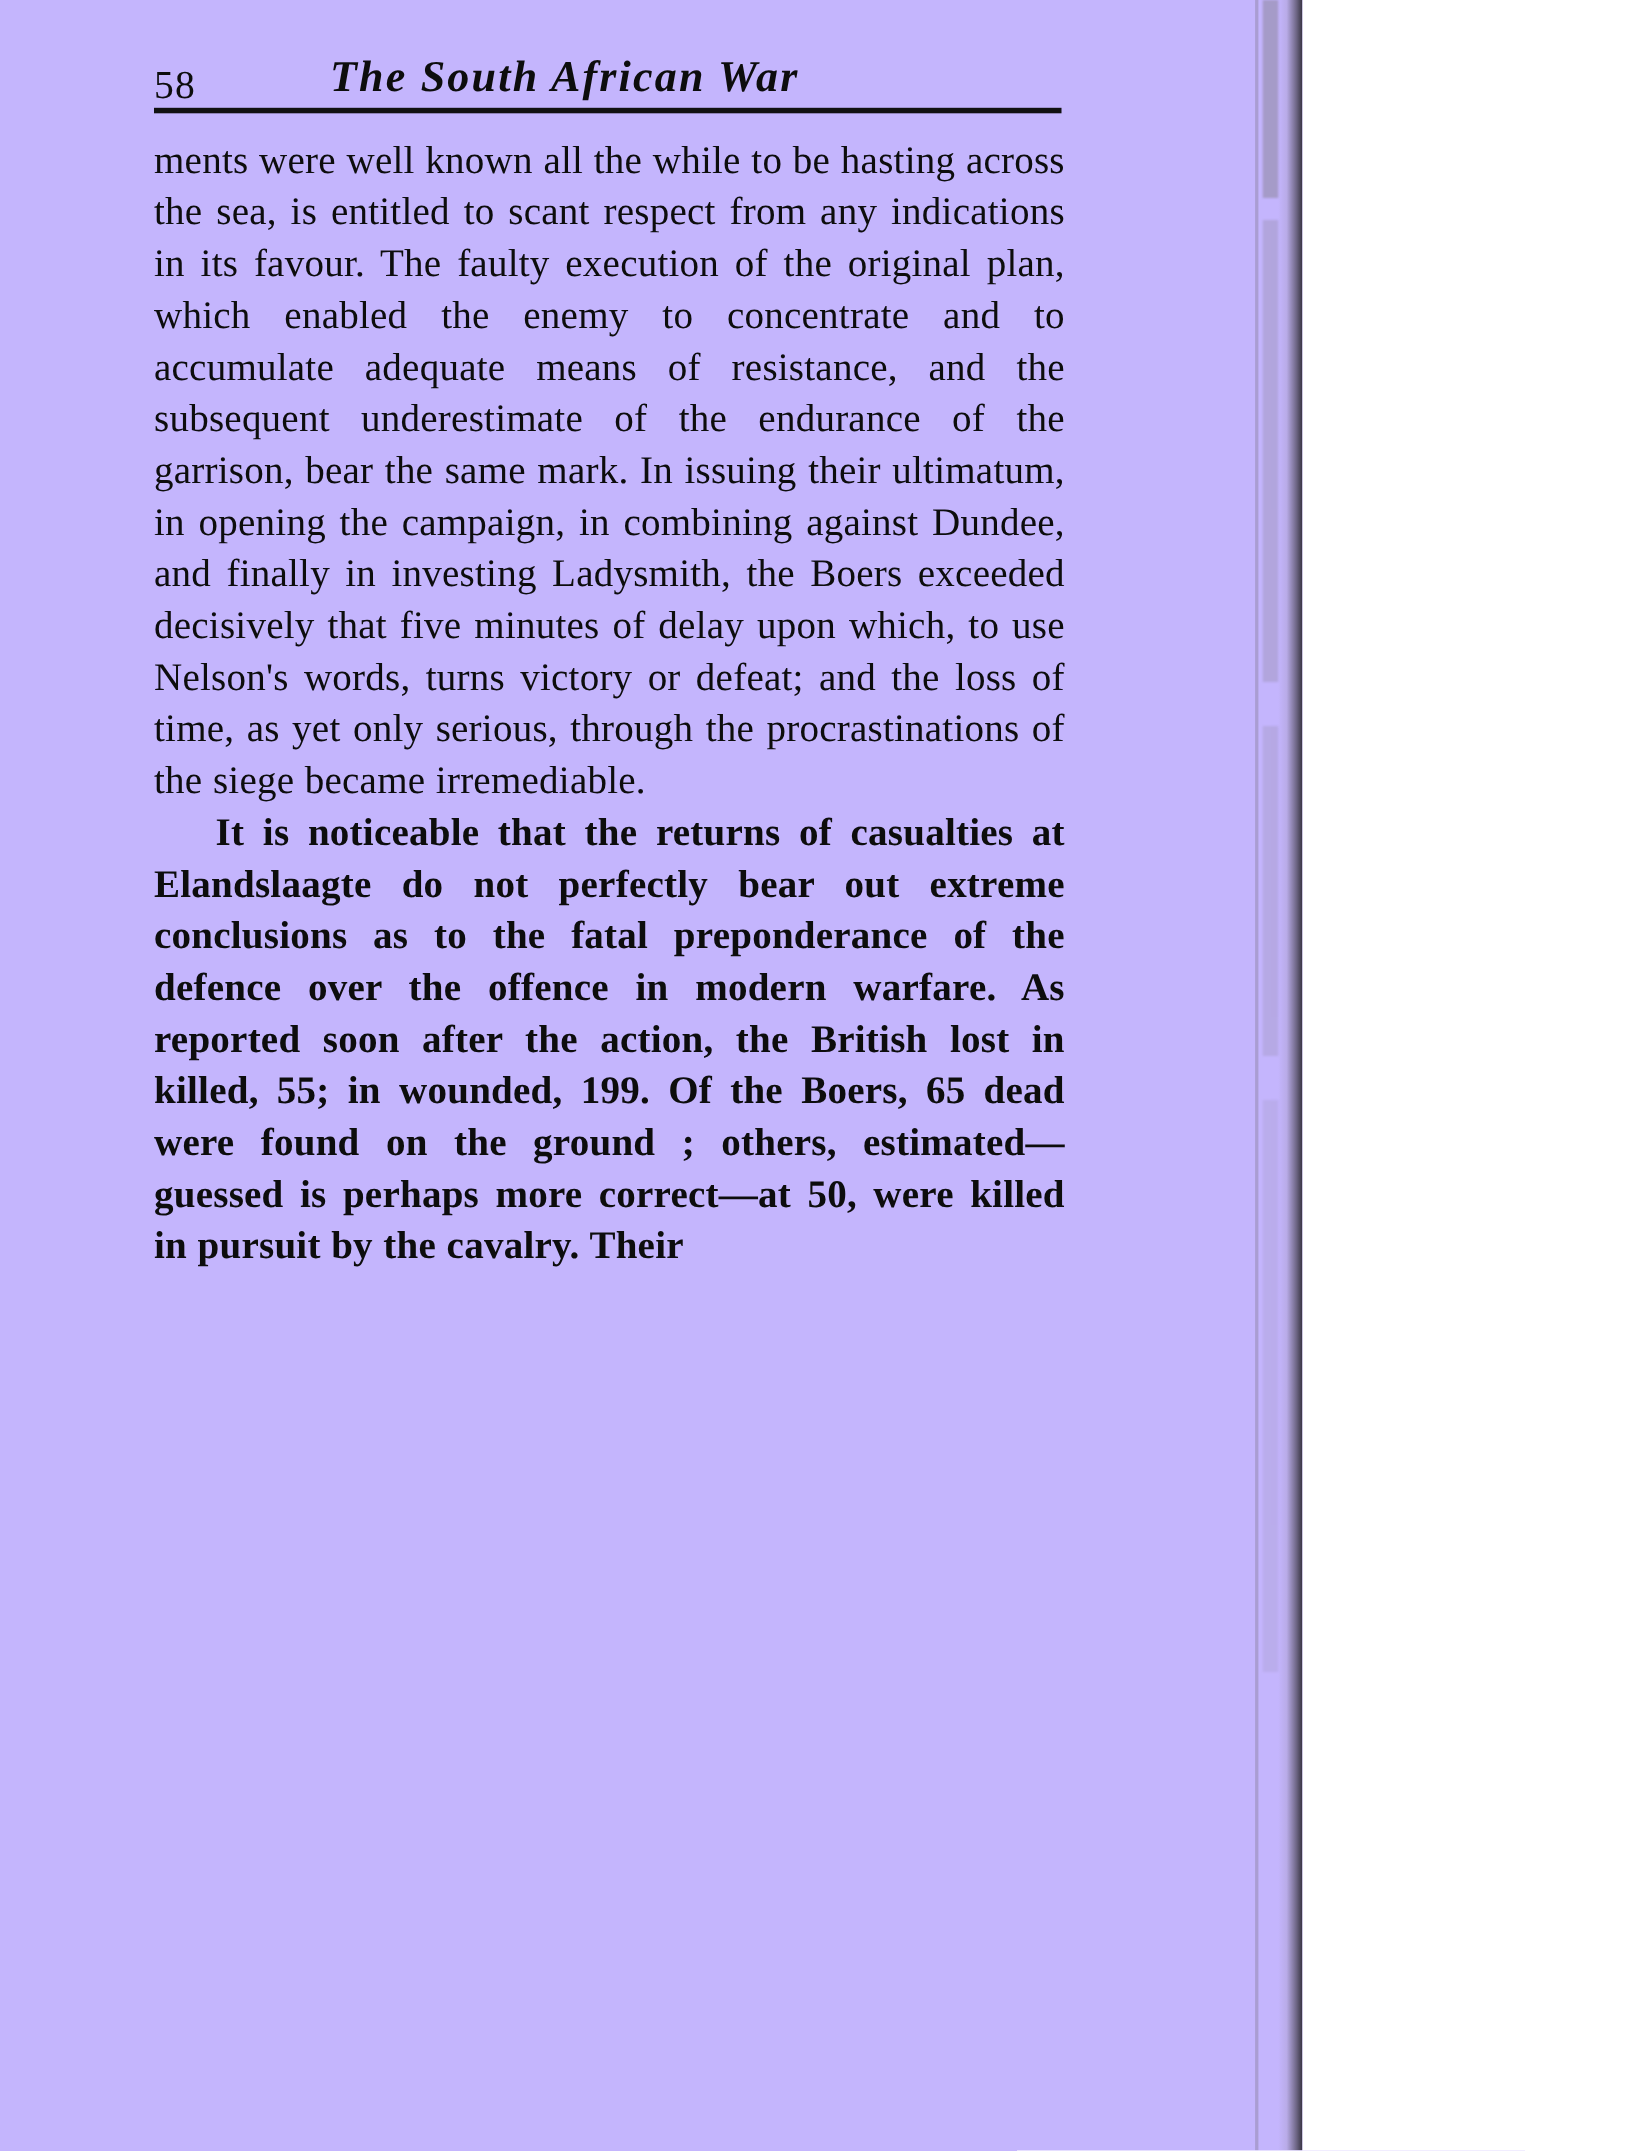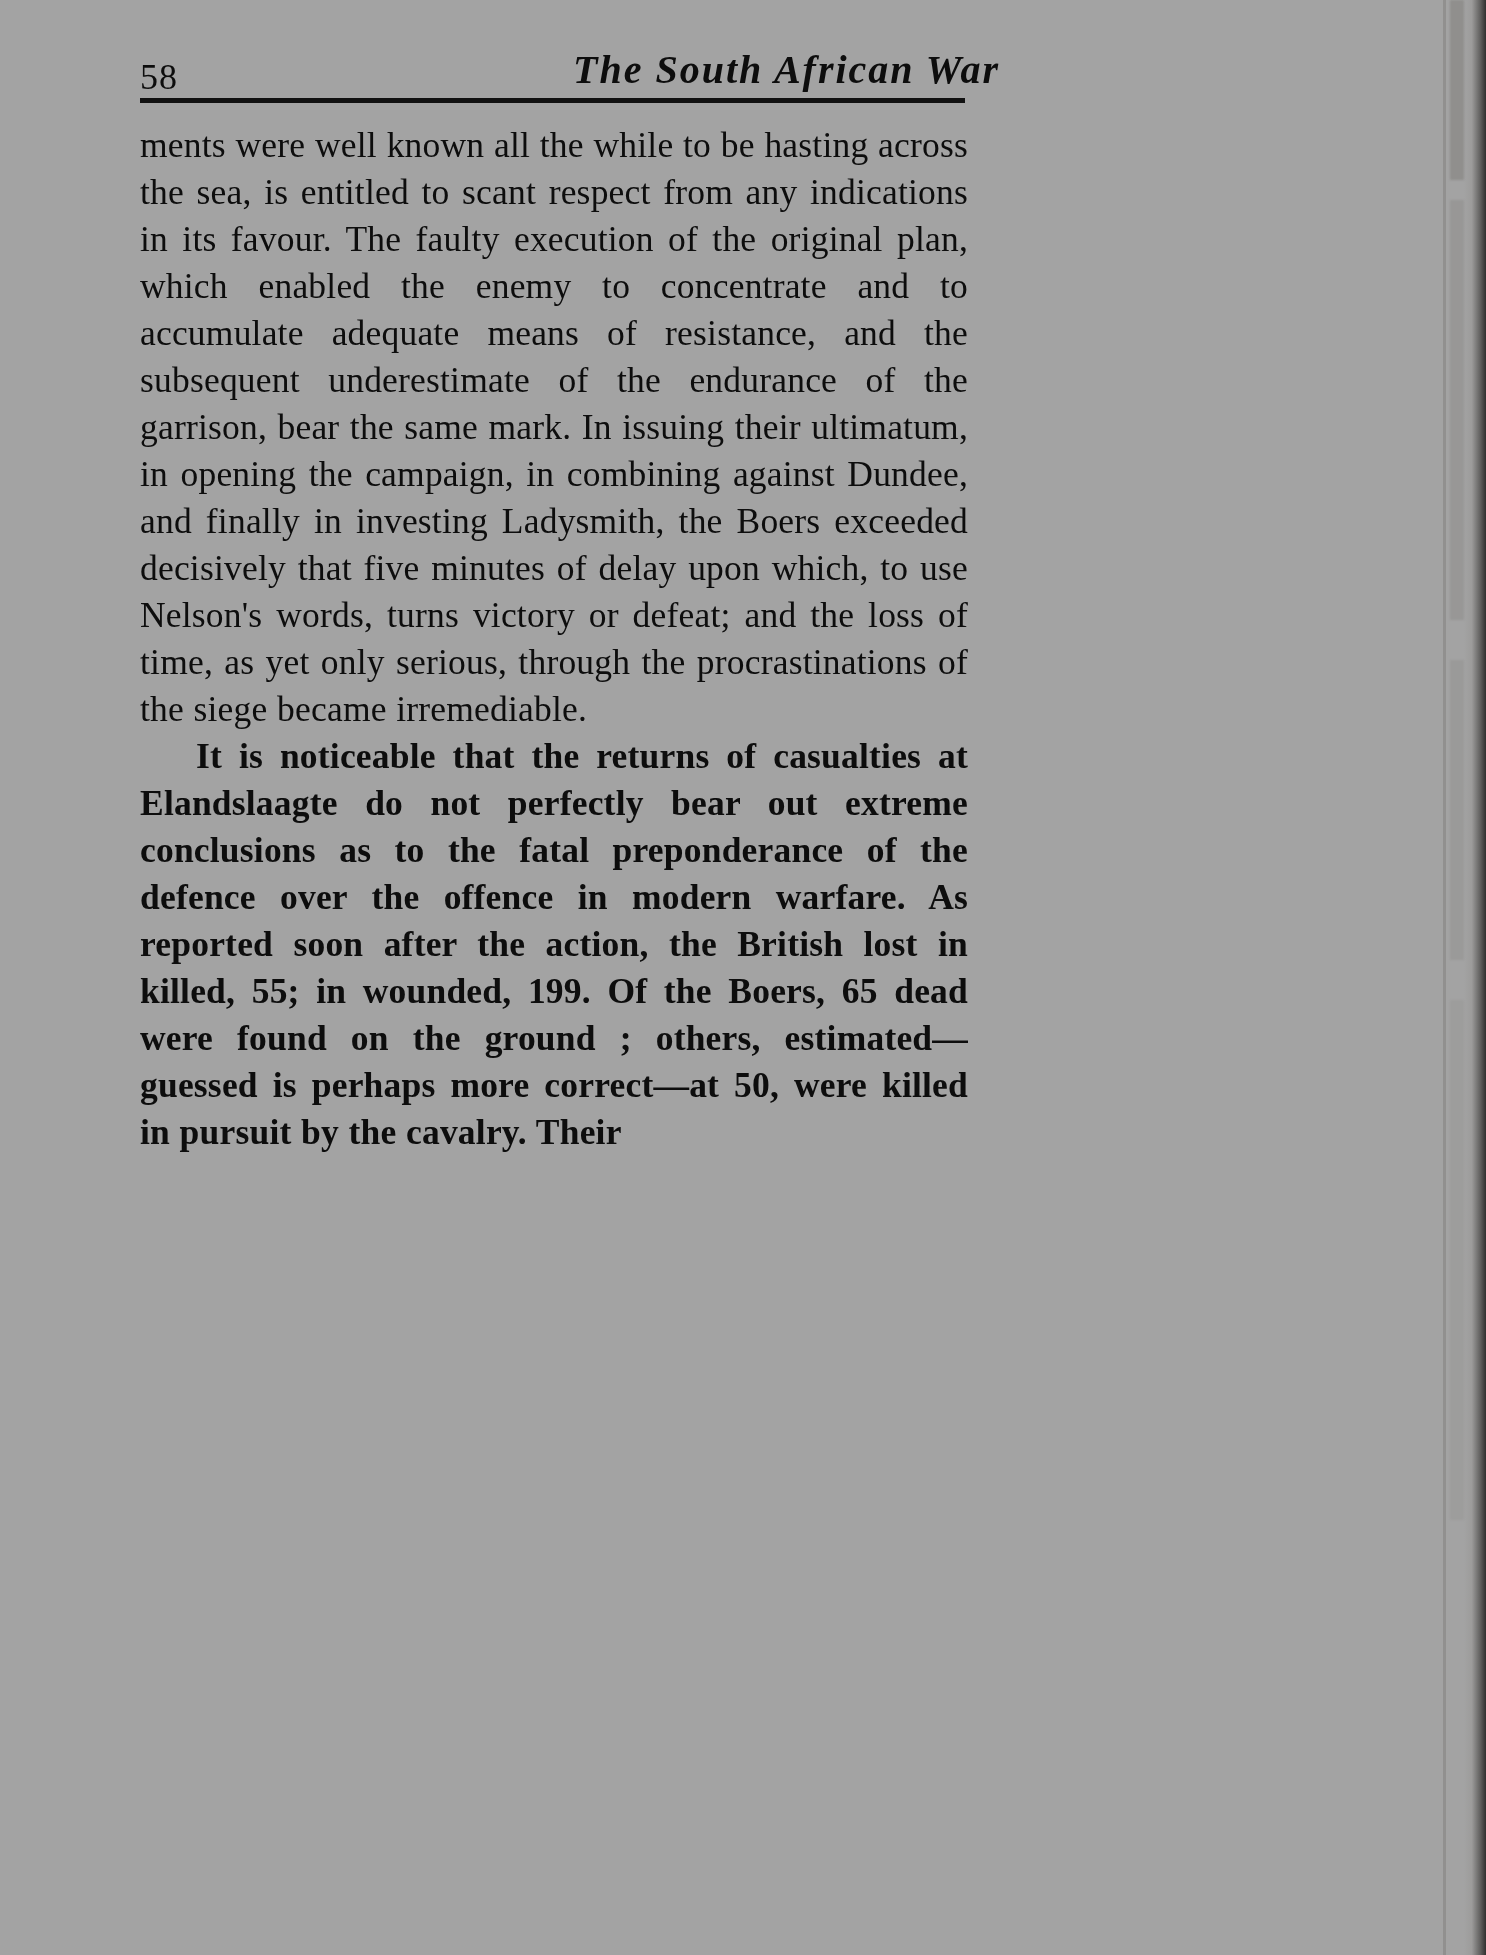--- a/index.html
+++ b/index.html
@@ -2,23 +2,23 @@
 <html><head>
 <meta charset="utf-8">
 <style>
   html, body {
     margin: 0;
     padding: 0;
     background: #ffffff;
   }
   .page {
     position: relative;
-    width: 1486px;
+    width: 1184px;
     height: 1955px;
-    background: #a3a3a3;
+    background: #c4b5fd;
     overflow: hidden;
     font-family: "Liberation Serif", serif;
     color: #0d0d0d;
   }
 
   
   .edge-strip {
     position: absolute;
     top: 0;
     right: 0;
@@ -56,21 +56,21 @@
     top: 28px;
     font-size: 36px;
     letter-spacing: 1px;
     font-family: "Liberation Serif", serif;
   }
   .running-title {
     position: absolute;
     left: 300px;
     top: 18px;
     width: 700px;
-    text-align: right;
+    text-align: left;
     font-style: italic;
     font-weight: bold;
     font-size: 40px;
     letter-spacing: 2px;
     font-family: "Liberation Serif", serif;
   }
   .rule {
     position: absolute;
     left: 140px;
     top: 98px;

